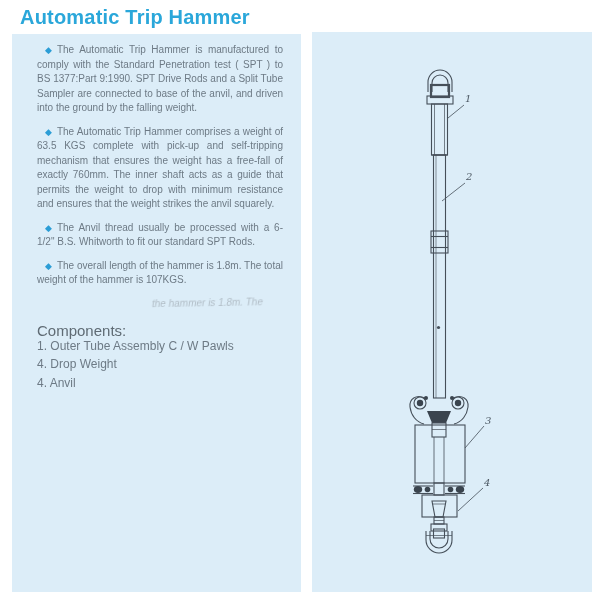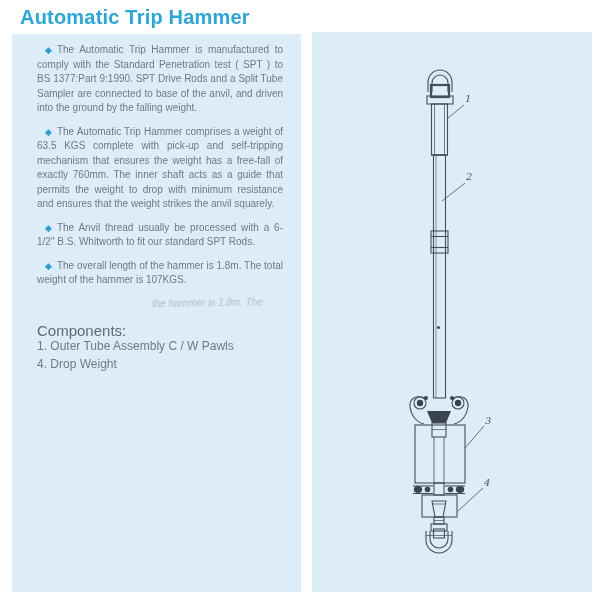--- a/index.html
+++ b/index.html
@@ -60,20 +60,21 @@
 <div class="panel panel-left">
   <p class="para"><span class="bullet">◆</span><span>The Automatic Trip Hammer is manufactured to comply with the Standard Penetration test ( SPT ) to BS 1377:Part 9:1990. SPT Drive Rods and a Split Tube Sampler are connected to base of the anvil, and driven into the ground by the falling weight.</span></p>
   <p class="para"><span class="bullet">◆</span><span>The Automatic Trip Hammer comprises a weight of 63.5 KGS complete with pick-up and self-tripping mechanism that ensures the weight has a free-fall of exactly 760mm. The inner shaft acts as a guide that permits the weight to drop with minimum resistance and ensures that the weight strikes the anvil squarely.</span></p>
   <p class="para"><span class="bullet">◆</span><span>The Anvil thread usually be processed with a 6-1/2" B.S. Whitworth to fit our standard SPT Rods.</span></p>
   <p class="para"><span class="bullet">◆</span><span>The overall length of the hammer is 1.8m. The total weight of the hammer is 107KGS.</span></p>
 
   <div class="components">
     <div class="components-heading">Components:</div>
     <div class="component-item">1. Outer Tube Assembly C / W Pawls</div>
     <div class="component-item">4. Drop Weight</div>
+    <div class="component-item">4. Anvil</div>
   </div>
 </div>
 
 <div class="watermark">the hammer is 1.8m. The</div>
 
 <div class="panel panel-right">
   <svg width="280" height="560" viewBox="0 0 280 560" fill="none" stroke="#454f59" stroke-width="1.1">
 
     <g>
       <path d="M116,60 V50 A12,12 0 1 1 140,50 V60"></path>

